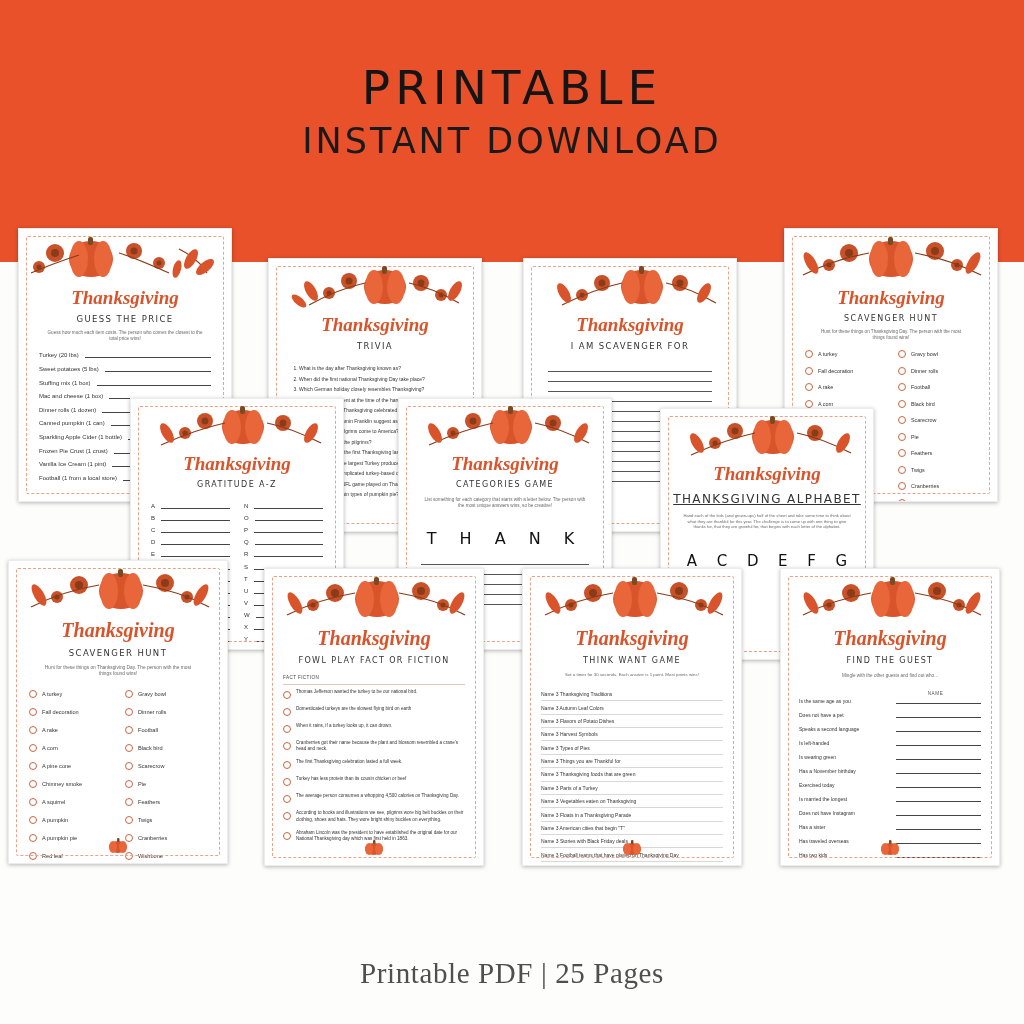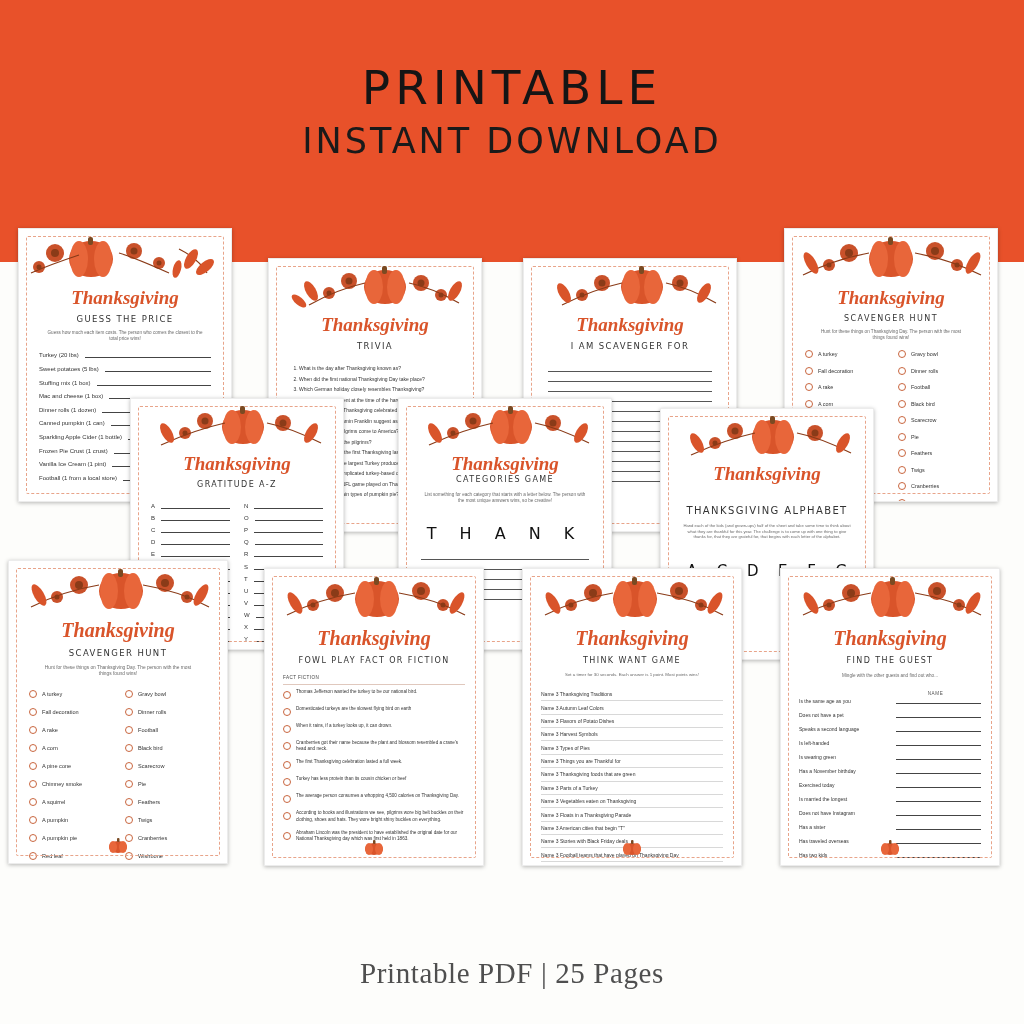--- a/index.html
+++ b/index.html
@@ -538,21 +538,21 @@
       <g stroke="#8a3b18" stroke-width="1.2" fill="none">
         <path d="M30 46 C52 36, 76 28, 94 24"></path>
           <path d="M190 44 C174 36, 156 28, 136 24"></path>
       </g>
       <g fill="#d9542a">
         <ellipse cx="36" cy="34" rx="5" ry="11" transform="rotate(-30 36 34)"></ellipse>
         <ellipse cx="182" cy="34" rx="5" ry="11" transform="rotate(30 182 34)"></ellipse>
       </g>
     </svg>
     <div class="title" style="margin-top:54px;font-size:19px;">Thanksgiving</div>
-    <div class="subtitle" style="font-size:8px;">CATEGORIES GAME</div>
+    <div class="subtitle" style="font-size:8px;margin-top:5px;">CATEGORIES GAME</div>
     <div class="blurb" style="font-size:4.6px;margin:8px 24px 0;">List something for each category that starts with a letter below. The person with the most unique answers wins, so be creative!</div>
     <div style="text-align:center;font-family:'DejaVu Sans',sans-serif;font-size:16px;letter-spacing:9px;margin-top:20px;color:#111;">T  H  A  N  K</div>
     <div style="margin:16px 22px 0;">
       <div class="blankline"></div>
       <div class="blankline"></div>
       <div class="blankline"></div>
       <div class="blankline"></div>
       <div class="blankline"></div>
     </div>
   </div>
@@ -577,21 +577,21 @@
       <g stroke="#8a3b18" stroke-width="1.2" fill="none">
         <path d="M30 46 C52 36, 76 28, 94 24"></path>
           <path d="M190 44 C174 36, 156 28, 136 24"></path>
       </g>
       <g fill="#d9542a">
         <ellipse cx="36" cy="34" rx="5" ry="11" transform="rotate(-30 36 34)"></ellipse>
         <ellipse cx="182" cy="34" rx="5" ry="11" transform="rotate(30 182 34)"></ellipse>
       </g>
     </svg>
     <div class="title" style="margin-top:54px;font-size:19px;">Thanksgiving</div>
-    <div class="subtitle" style="font-size:10px;margin-top:20px;">THANKSGIVING ALPHABET</div>
+    <div class="subtitle" style="font-size:12px;margin-top:7px;text-decoration:underline;">THANKSGIVING ALPHABET</div>
     <div class="blurb" style="font-size:4.2px;margin:7px 20px 0;">Hand each of the kids (and grown-ups) half of the sheet and take some time to think about what they are thankful for this year. The challenge is to come up with one thing to give thanks for, that they are grateful for, that begins with each letter of the alphabet.</div>
     <div style="display:flex;justify-content:space-around;margin:22px 16px 0;font-family:'DejaVu Sans',sans-serif;font-size:15px;color:#111;">
       <span>A</span>
       <span>C</span>
       <span>D</span>
       <span>E</span>
       <span>F</span>
       <span>G</span>
     </div>
   </div>

